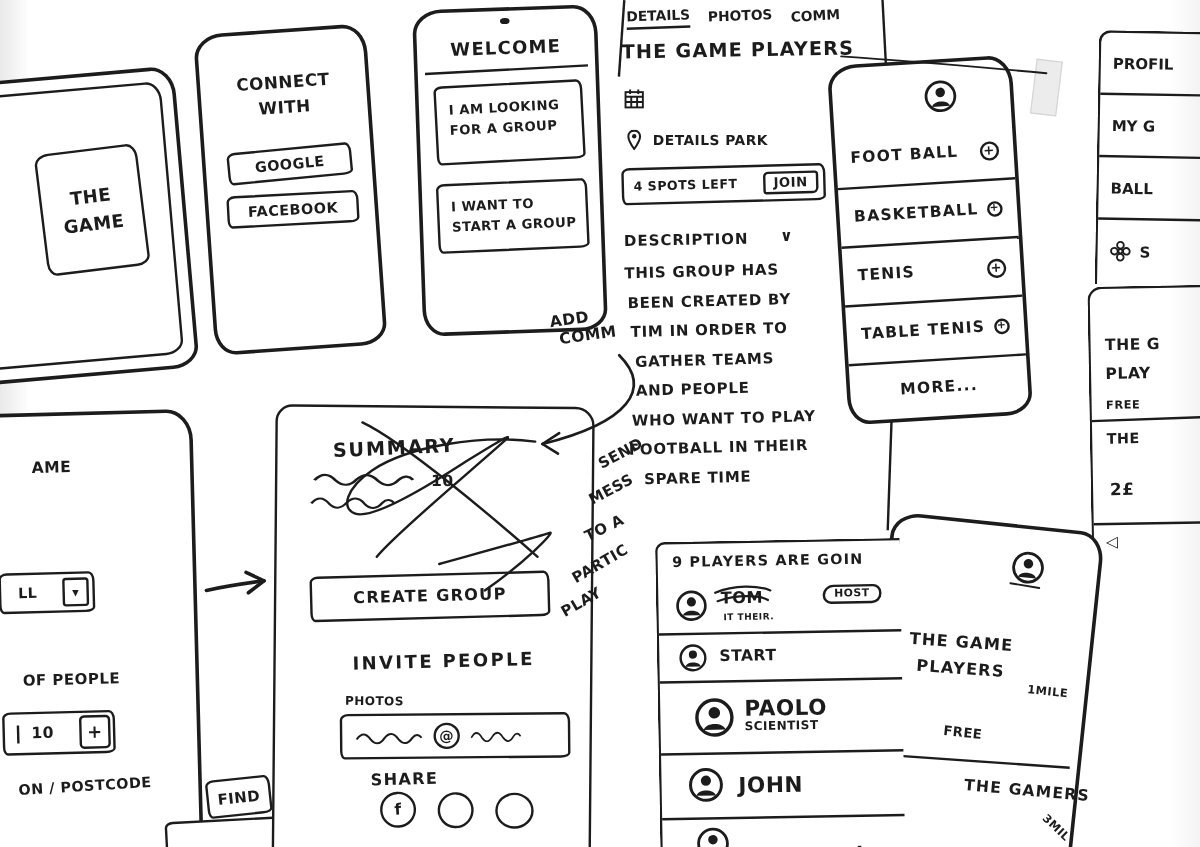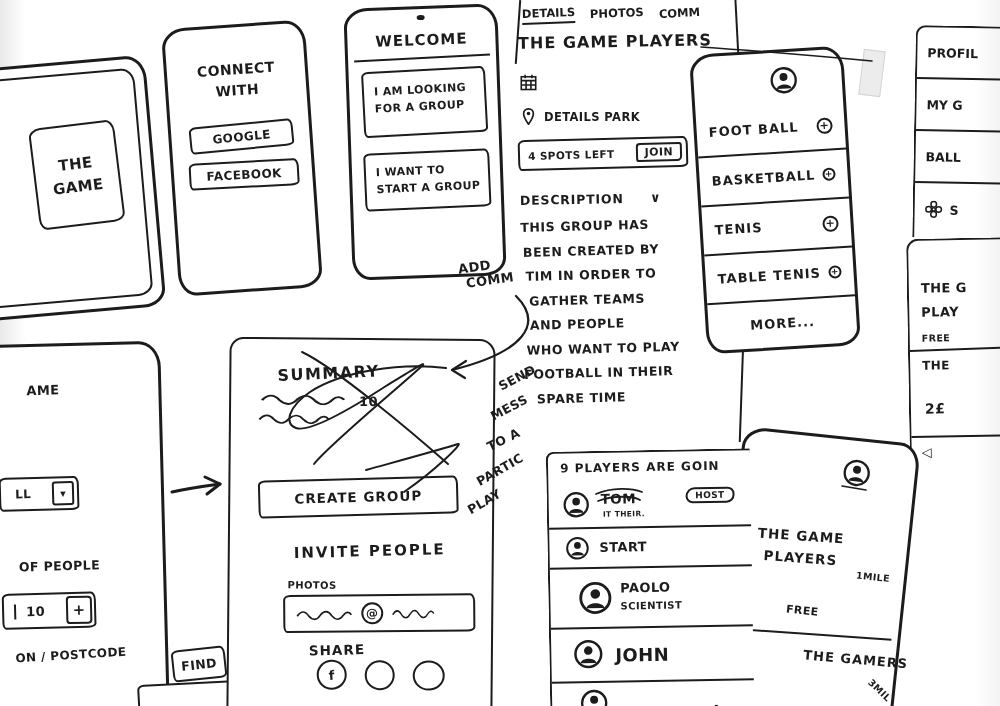--- a/index.html
+++ b/index.html
@@ -299,21 +299,21 @@
           </svg>
         </span>
       <span class="abs hw" style="left:50px;top:11px;font-size:13px;">START</span>
     </div>
     <div class="abs" style="left:0;right:0;top:116px;height:60px;border-bottom:2px solid var(--ink);">
       <span class="abs" style="left:28px;top:12px;width:34px;height:34px;">
           <svg viewBox="0 0 24 24" width="34" height="34">
             <use href="#person"></use>
           </svg>
         </span>
-      <span class="abs hw" style="left:70px;top:12px;font-size:13px;text-align:center;">PAOLO</span>
+      <span class="abs hw" style="left:70px;top:12px;font-size:18px;text-align:center;">PAOLO</span>
       <span class="abs hw" style="left:70px;top:32px;font-size:10px;">SCIENTIST</span>
     </div>
     <div class="abs" style="left:0;right:0;top:176px;height:54px;border-bottom:2px solid var(--ink);">
       <span class="abs" style="left:22px;top:10px;width:30px;height:30px;">
           <svg viewBox="0 0 24 24" width="30" height="30">
             <use href="#person"></use>
           </svg>
         </span>
       <span class="abs hw" style="left:64px;top:16px;font-size:18px;">JOHN</span>
     </div>

